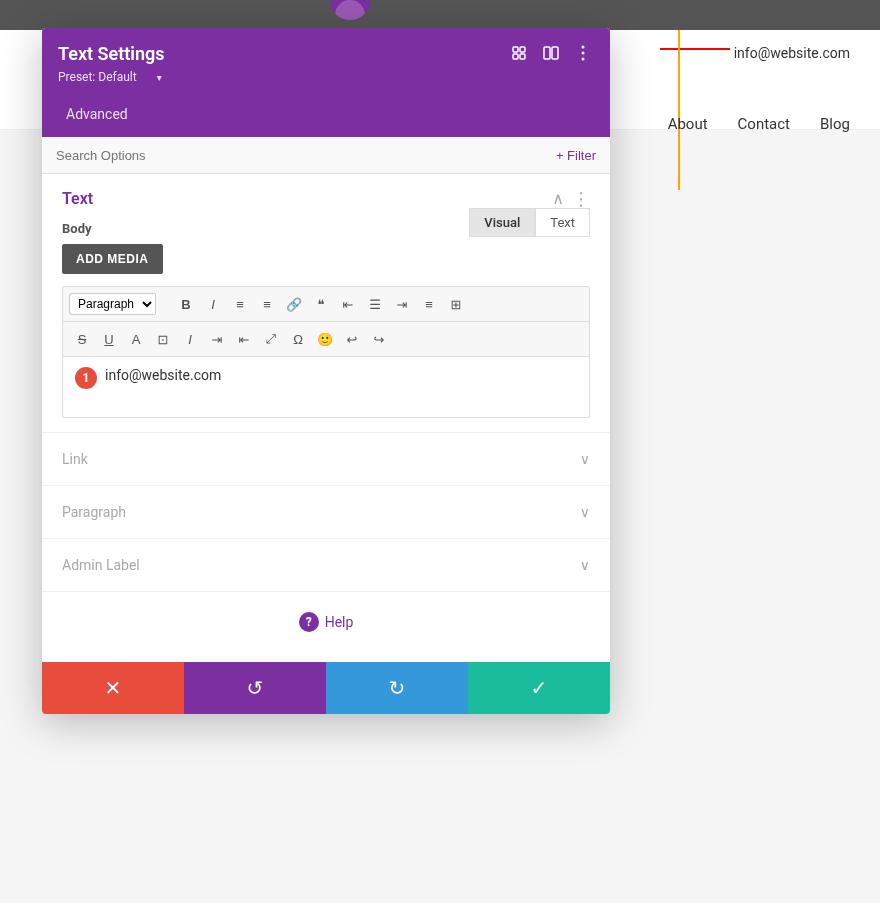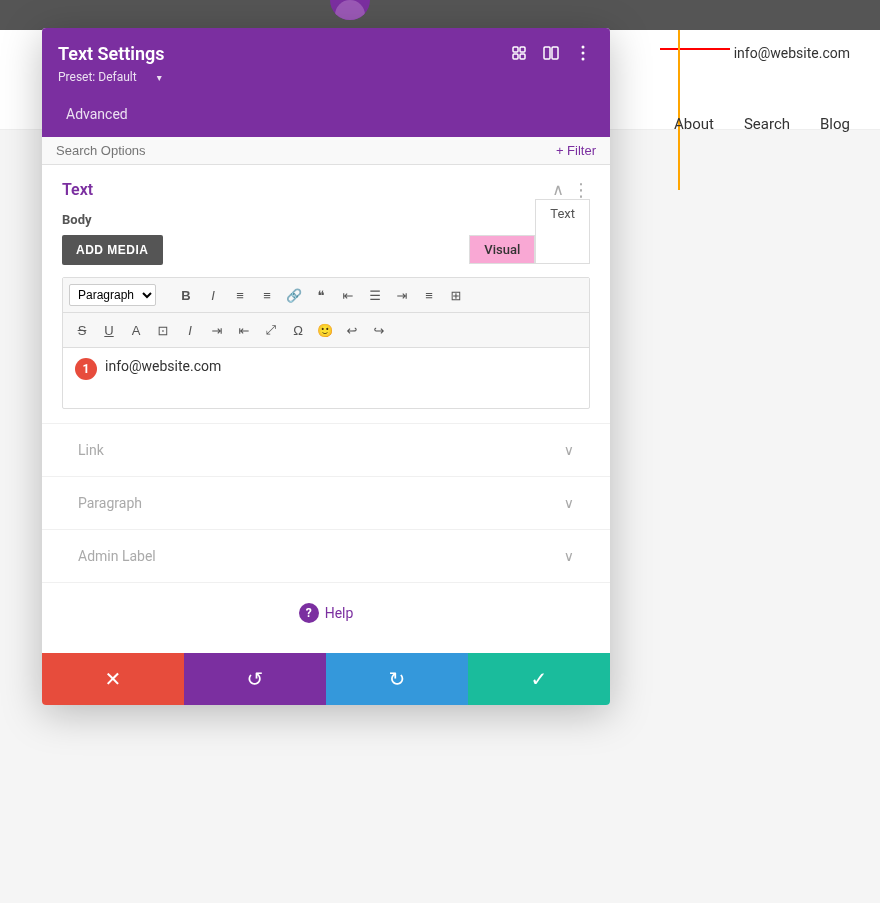--- a/index.html
+++ b/index.html
@@ -167,21 +167,21 @@
       font-weight: 600;
     }
 
     
     .search-bar {
       display: flex;
       align-items: center;
       background: #f9f9f9;
       border-bottom: 1px solid #e0e0e0;
       padding: 0 14px;
-      height: 28px;
+      height: 37px;
     }
 
     .search-input {
       flex: 1;
       border: none;
       background: transparent;
       font-size: 13px;
       color: #999;
       outline: none;
     }
@@ -275,24 +275,23 @@
     .editor-tab {
       padding: 6px 14px;
       font-size: 13px;
       cursor: pointer;
       border: 1px solid #ddd;
       background: white;
       color: #555;
     }
 
     .editor-tab.active {
-      background: #f9a8d4;
+      background: #e5e5e5;
       color: #333;
       font-weight: 500;
-      margin-top: 36px;
     }
 
     
     .editor-container {
       border: 1px solid #ddd;
       border-radius: 2px;
       clear: both;
     }
 
     .toolbar {
@@ -362,21 +361,21 @@
       padding: 10px 12px;
       min-height: 60px;
       font-size: 14px;
       color: #333;
       display: flex;
       align-items: flex-start;
     }
 
     
     .collapsible-section {
-      padding: 18px 36px;
+      padding: 18px 20px;
       border-bottom: 1px solid #f0f0f0;
       display: flex;
       align-items: flex-end;
       justify-content: space-between;
       cursor: pointer;
     }
 
     .collapsible-label {
       font-size: 14px;
       color: #aaa;
@@ -467,21 +466,21 @@
 
   <div class="website-nav">
     <div class="website-nav-email">info@website.com</div>
   </div>
 
   <div class="red-line"></div>
   <div class="orange-divider"></div>
 
   <div class="website-nav-links">
     <span class="nav-link">About</span>
-    <span class="nav-link">Search</span>
+    <span class="nav-link">Contact</span>
     <span class="nav-link">Blog</span>
   </div>
 </div>
 
 <div class="top-avatar">
   <div class="avatar-circle"></div>
 </div>
 
 <div class="modal">
 

